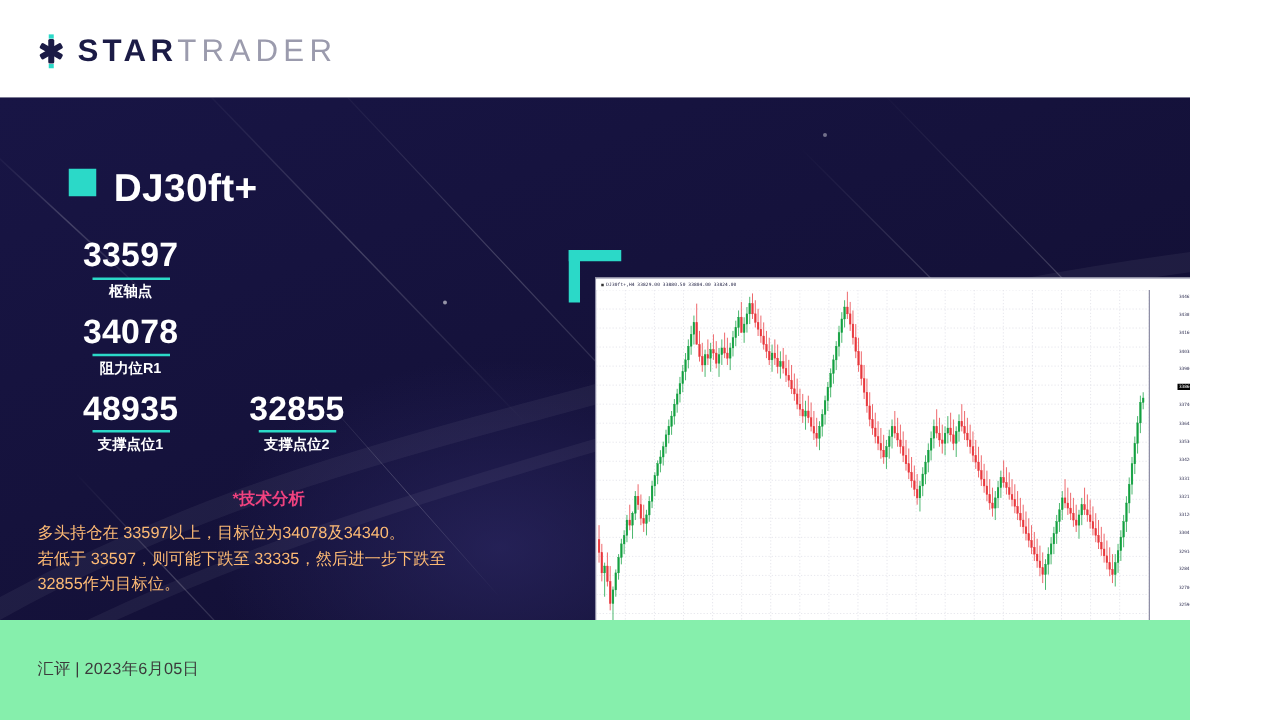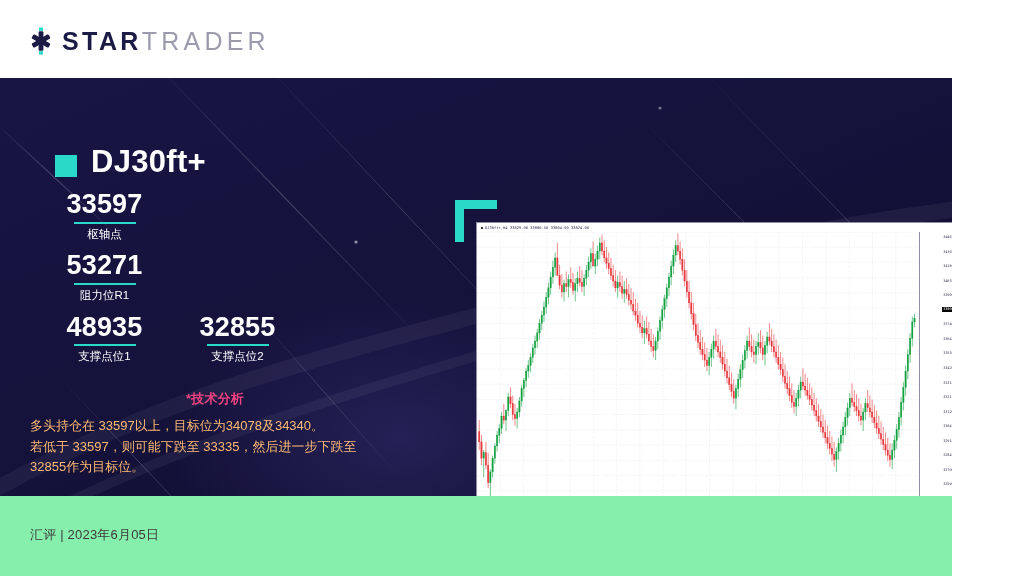--- a/index.html
+++ b/index.html
@@ -18,31 +18,31 @@
   .logo-mark .star{position:absolute;left:0;top:0;width:30px;height:30px;}
   .logo-word{font-size:25px;letter-spacing:3.4px;font-weight:700;line-height:1;}
   .logo-word .a{color:#1b1b46;}
   .logo-word .b{color:#9b9bad;font-weight:400;letter-spacing:4.2px;}
 
   
   .dark{position:absolute;left:0;top:78px;width:1024px;height:418px;background:#151240;overflow:hidden;}
   .bgfx{position:absolute;left:0;top:0;width:1024px;height:418px;}
 
   
-  .title-row{position:absolute;left:38px;top:68px;display:flex;align-items:flex-end;padding-left:17px;}
+  .title-row{position:absolute;left:38px;top:57px;display:flex;align-items:flex-start;padding-left:17px;}
   .title-sq{width:22px;height:22px;background:#2bd9c8;margin-right:14px;flex:0 0 auto;}
   .title-txt{color:#ffffff;font-size:31px;font-weight:700;letter-spacing:.3px;line-height:1;}
 
   .levels{position:absolute;left:38px;top:112px;width:300px;}
   .lrow{display:flex;}
   .lcell{width:133px;text-align:center;margin-bottom:10px;}
   .lcell.empty{visibility:hidden;}
   .lval{color:#ffffff;font-size:27px;font-weight:700;line-height:1.06;letter-spacing:.2px;}
   .lbar{width:62px;height:2px;background:#2bd9c8;margin:3px auto 4px auto;}
-  .llab{color:#ffffff;font-size:11.5px;line-height:1.2;font-weight:400;}
+  .llab{color:#ffffff;font-size:11.5px;line-height:1.2;font-weight:700;}
 
   .analysis{position:absolute;left:30px;top:312px;width:370px;}
   .an-head{color:#f0427f;font-size:13px;font-weight:700;margin-bottom:8px;letter-spacing:.2px;text-align:center;}
   .an-body{color:#fdba74;font-size:13px;line-height:1.58;font-weight:400;}
 
   
   .bracket{position:absolute;background:transparent;}
   .bracket i{position:absolute;background:#2bd9c8;display:block;}
   .br-tl{left:455px;top:122px;width:42px;height:42px;}
   .br-tl .h{left:0;top:0;width:42px;height:9px;}
@@ -136,21 +136,21 @@
       <div class="lrow">
         <div class="lcell">
           <div class="lval">33597</div>
           <div class="lbar"></div>
           <div class="llab">枢轴点</div>
         </div>
         <div class="lcell empty"></div>
       </div>
       <div class="lrow">
         <div class="lcell">
-          <div class="lval">53271</div>
+          <div class="lval">34078</div>
           <div class="lbar"></div>
           <div class="llab">阻力位R1</div>
         </div>
       </div>
       <div class="lrow">
         <div class="lcell">
           <div class="lval">48935</div>
           <div class="lbar"></div>
           <div class="llab">支撑点位1</div>
         </div>

